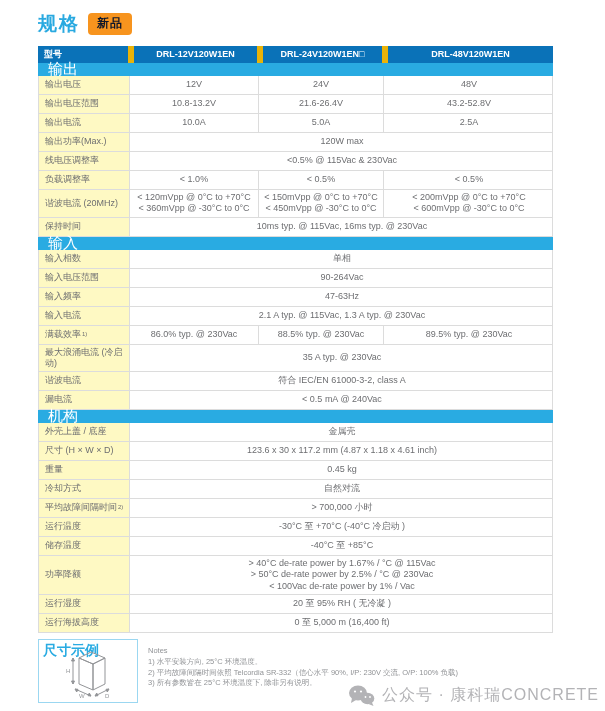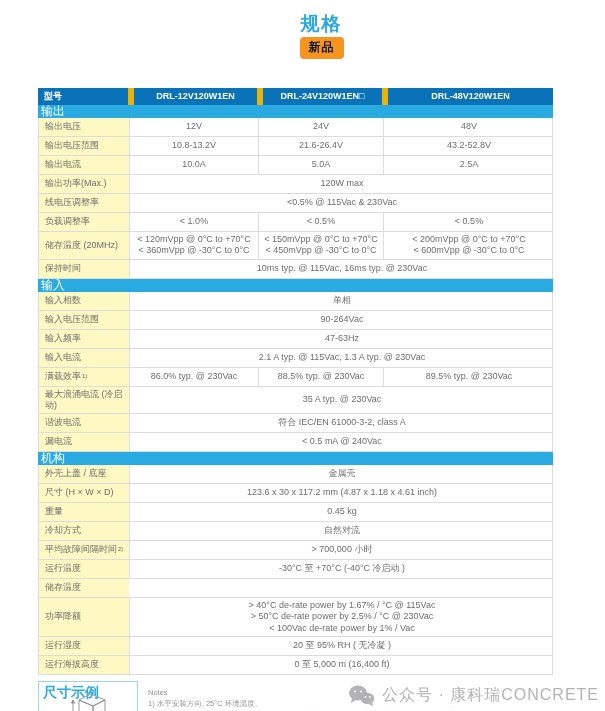--- a/index.html
+++ b/index.html
@@ -5,42 +5,42 @@
   * { margin:0; padding:0; box-sizing:border-box; }
   html,body { background:#ffffff; }
   body {
     width:605px; height:711px; position:relative; overflow:hidden;
     font-family:"Liberation Sans","DejaVu Sans",sans-serif;
     color:#6d6e71;
   }
   .page { width:605px; height:711px; position:relative; }
 
   
-  .title-row { display:flex; align-items:center; gap:0; padding:11px 0 9px 38px;flex-direction:column; }
+  .title-row { display:flex; align-items:center; gap:8px; padding:11px 0 9px 38px; }
   .page-title { font-size:19px; font-weight:bold; color:#29a9e0; letter-spacing:2px; }
   .badge { background:#f7941e; color:#0f172a; font-weight:bold; font-size:12px;
            padding:2px 9px 3px; border-radius:4px; letter-spacing:1px; }
 
   
-  .spec-table { width:515px; margin-left:38px;margin-top:20px; }
+  .spec-table { width:515px; margin-left:38px; }
   .t-row { display:grid; grid-template-columns:90px 129px 125px 171px;
            background:#ffffff; border:1px solid #dcdcdc; border-top:none; }
   .t-row.t-header { border:none; background:#0a72b8; }
   .t-cell { font-size:9px; line-height:1.25; padding:2px 4px; min-height:18px;
             display:flex; align-items:center; color:#6d6e71; }
   .t-cell + .t-cell { border-left:1px solid #dcdcdc; }
   .t-header .t-cell { color:#ffffff; font-weight:bold; min-height:17px; padding:1px 4px; }
   .t-header .t-cell + .t-cell { border-left:6px solid #eab308; }
   .t-header .hc { justify-content:center; text-align:center; }
   .t-header .hl { padding-left:6px; }
   .t-cell.label { background:#fef9c3; padding-left:6px; }
   .t-cell.value { justify-content:center; text-align:center; white-space:pre-line; }
   .t-cell.span3 { grid-column:2 / 5; }
-  .t-section { background:#29abe2; color:#ffffff; font-size:12px; height:13px;
-               display:flex; align-items:center; padding:0 3px; }
+  .t-section { background:#29abe2; color:#ffffff; font-size:15px; height:13px;
+               display:flex; align-items:center; padding:0 10px; }
   sup { font-size:6px; vertical-align:super; margin-left:1px; }
 
   
   .bottom { display:flex; margin:6px 0 0 38px; }
   .dim-box { width:100px; height:64px; border:1px solid #9bd7f1; position:relative; flex:0 0 auto; }
   .dim-label { position:absolute; top:2px; left:4px; font-size:14px; font-weight:bold; color:#29abe2; }
   .dim-svg { position:absolute; left:18px; top:6px; }
   .notes { margin-left:10px; padding-top:7px; font-size:7.5px; line-height:1.4; color:#919396; }
   .notes .n-title { margin-bottom:1px; }
 
@@ -93,21 +93,21 @@
           <div class="t-cell label">线电压调整率</div>
           <div class="t-cell value span3">&lt;0.5% @ 115Vac &amp; 230Vac</div>
         </div>
         <div class="t-row">
           <div class="t-cell label">负载调整率</div>
           <div class="t-cell value">&lt; 1.0%</div>
           <div class="t-cell value">&lt; 0.5%</div>
           <div class="t-cell value">&lt; 0.5%</div>
         </div>
         <div class="t-row">
-          <div class="t-cell label">储存温度 (20MHz)</div>
+          <div class="t-cell label">谐波电流 (20MHz)</div>
           <div class="t-cell value">&lt; 120mVpp @ 0°C to +70°C
 &lt; 360mVpp @ -30°C to 0°C</div>
           <div class="t-cell value">&lt; 150mVpp @ 0°C to +70°C
 &lt; 450mVpp @ -30°C to 0°C</div>
           <div class="t-cell value">&lt; 200mVpp @ 0°C to +70°C
 &lt; 600mVpp @ -30°C to 0°C</div>
         </div>
         <div class="t-row">
           <div class="t-cell label">保持时间</div>
           <div class="t-cell value span3">10ms typ. @ 115Vac, 16ms typ. @ 230Vac</div>
@@ -167,20 +167,21 @@
         <div class="t-row">
           <div class="t-cell label">平均故障间隔时间<sup>2)</sup></div>
           <div class="t-cell value span3">&gt; 700,000 小时</div>
         </div>
         <div class="t-row">
           <div class="t-cell label">运行温度</div>
           <div class="t-cell value span3">-30°C 至 +70°C (-40°C 冷启动 )</div>
         </div>
         <div class="t-row">
           <div class="t-cell label">储存温度</div>
+          <div class="t-cell value span3">-40°C 至 +85°C</div>
         </div>
         <div class="t-row">
           <div class="t-cell label">功率降额</div>
           <div class="t-cell value span3">&gt; 40°C de-rate power by 1.67% / °C @ 115Vac
 &gt; 50°C de-rate power by 2.5% / °C @ 230Vac
 &lt; 100Vac de-rate power by 1% / Vac</div>
         </div>
         <div class="t-row">
           <div class="t-cell label">运行湿度</div>
           <div class="t-cell value span3">20 至 95% RH ( 无冷凝 )</div>

